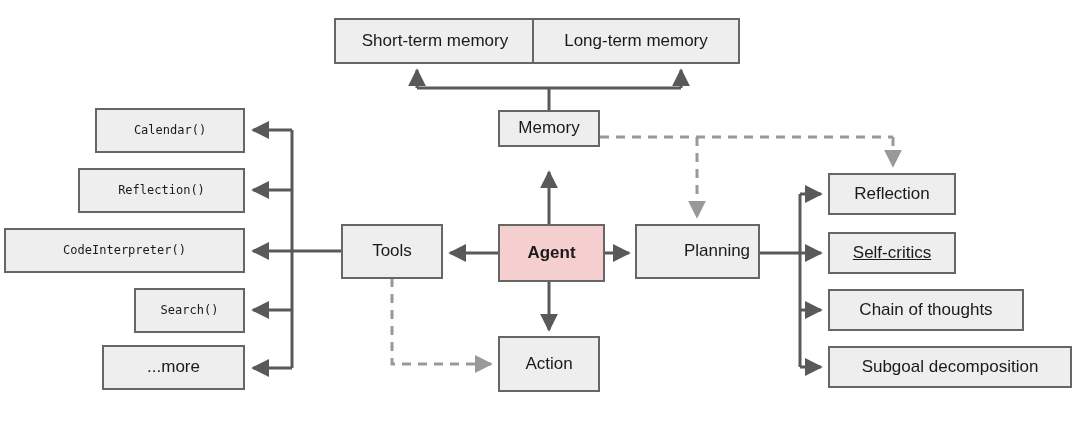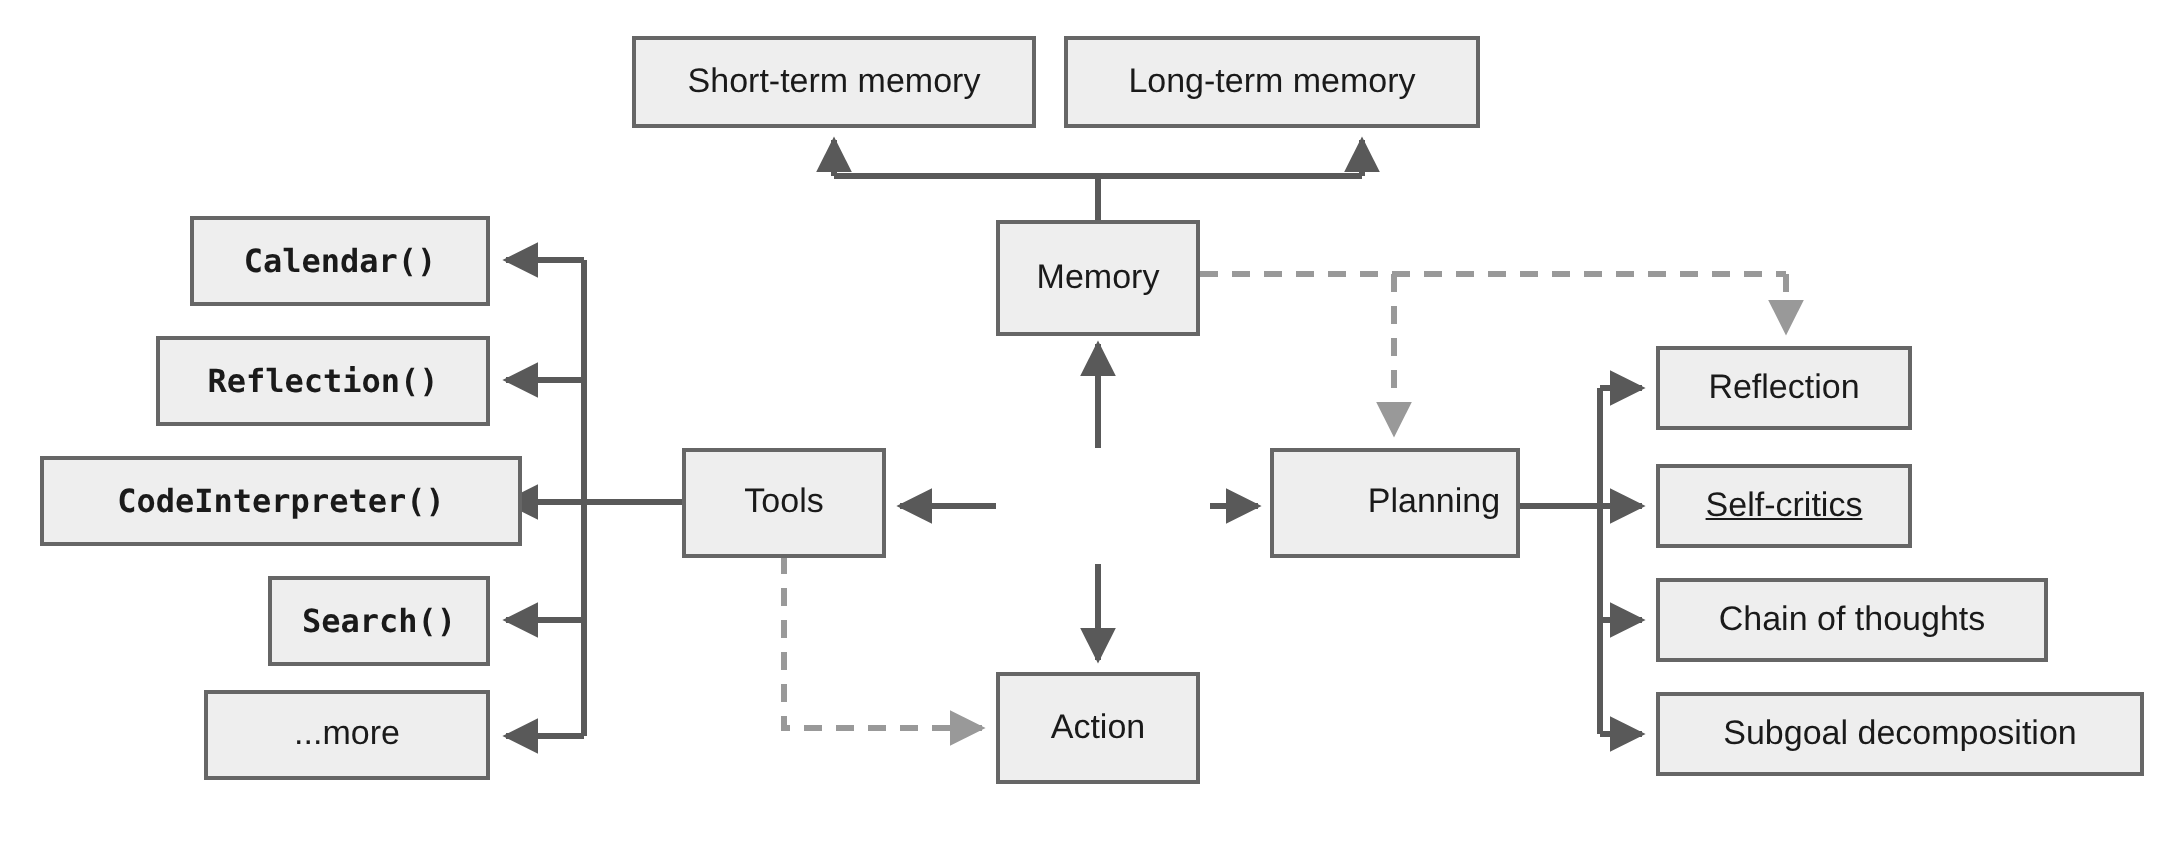--- a/index.html
+++ b/index.html
@@ -31,22 +31,22 @@
     align-items: center;
     justify-content: center;
     font-size: 17px;
     color: #1a1a1a;
     line-height: 1.1;
     white-space: nowrap;
     z-index: 2;
   }
   .node.mono {
     font-family: "DejaVu Sans Mono", monospace;
-    font-weight: bold;
-    font-size: 16px;
+    font-weight: normal;
+    font-size: 12px;
     letter-spacing: 0px;
   }
   .node.accent {
     background: #f5cfcf;
     font-weight: bold;
     font-size: 17px;
   }
 </style>
 </head>
 <body>
@@ -97,32 +97,35 @@
     <g fill="none" stroke="#999999" stroke-width="3" stroke-dasharray="9 7">
 
       <path d="M 600 137 L 893 137"></path>
       <path d="M 697 137 L 697 217" marker-end="url(#ah-dash)"></path>
       <path d="M 893 137 L 893 166" marker-end="url(#ah-dash)"></path>
 
       <path d="M 392 278 L 392 364 L 491 364" marker-end="url(#ah-dash)"></path>
     </g>
   </svg>
 
-  <div class="node" style="left:316px; top:18px; width:202px; height:46px;">
+  <div class="node" style="left:334px; top:18px; width:202px; height:46px;">
     <span>Short-term memory</span>
   </div>
 
   <div class="node" style="left:532px; top:18px; width:208px; height:46px;">
     <span>Long-term memory</span>
   </div>
 
-  <div class="node" style="left:498px; top:110px; width:102px; height:58px;">
+  <div class="node" style="left:498px; top:110px; width:102px; height:37px;">
     <span>Memory</span>
   </div>
 
+  <div class="node accent" style="left:498px; top:224px; width:107px; height:58px;">
+    <span>Agent</span>
+  </div>
 
   <div class="node" style="left:341px; top:224px; width:102px; height:55px;">
     <span>Tools</span>
   </div>
 
   <div class="node" style="left:635px; top:224px; width:125px; height:55px;padding-left:39px;">
     <span>Planning</span>
   </div>
 
   <div class="node" style="left:498px; top:336px; width:102px; height:56px;text-align:right;">
@@ -130,21 +133,21 @@
   </div>
 
   <div class="node mono" style="left:95px; top:108px; width:150px; height:45px;">
     <span>Calendar()</span>
   </div>
 
   <div class="node mono" style="left:78px; top:168px; width:167px; height:45px;">
     <span>Reflection()</span>
   </div>
 
-  <div class="node mono" style="left:4px; top:228px; width:241px; height:45px;margin-left:16px;">
+  <div class="node mono" style="left:4px; top:228px; width:241px; height:45px;">
     <span>CodeInterpreter()</span>
   </div>
 
   <div class="node mono" style="left:134px; top:288px; width:111px; height:45px;">
     <span>Search()</span>
   </div>
 
   <div class="node" style="left:102px; top:345px; width:143px; height:45px;">
     <span>...more</span>
   </div>

